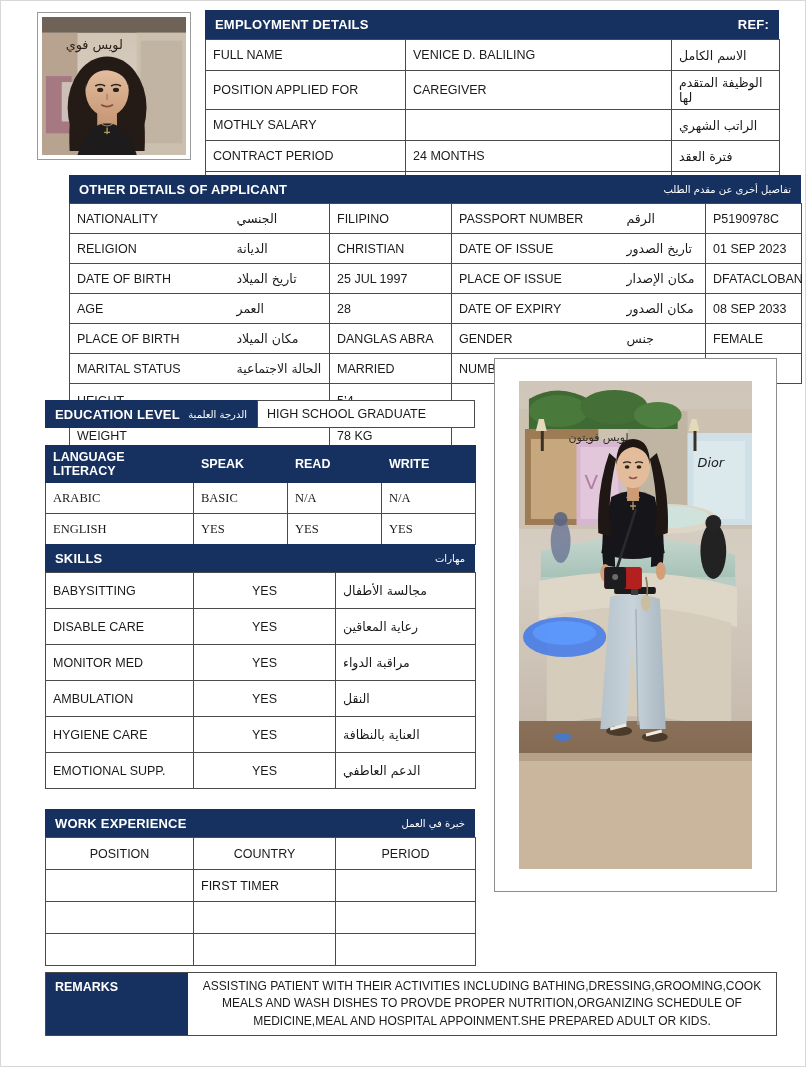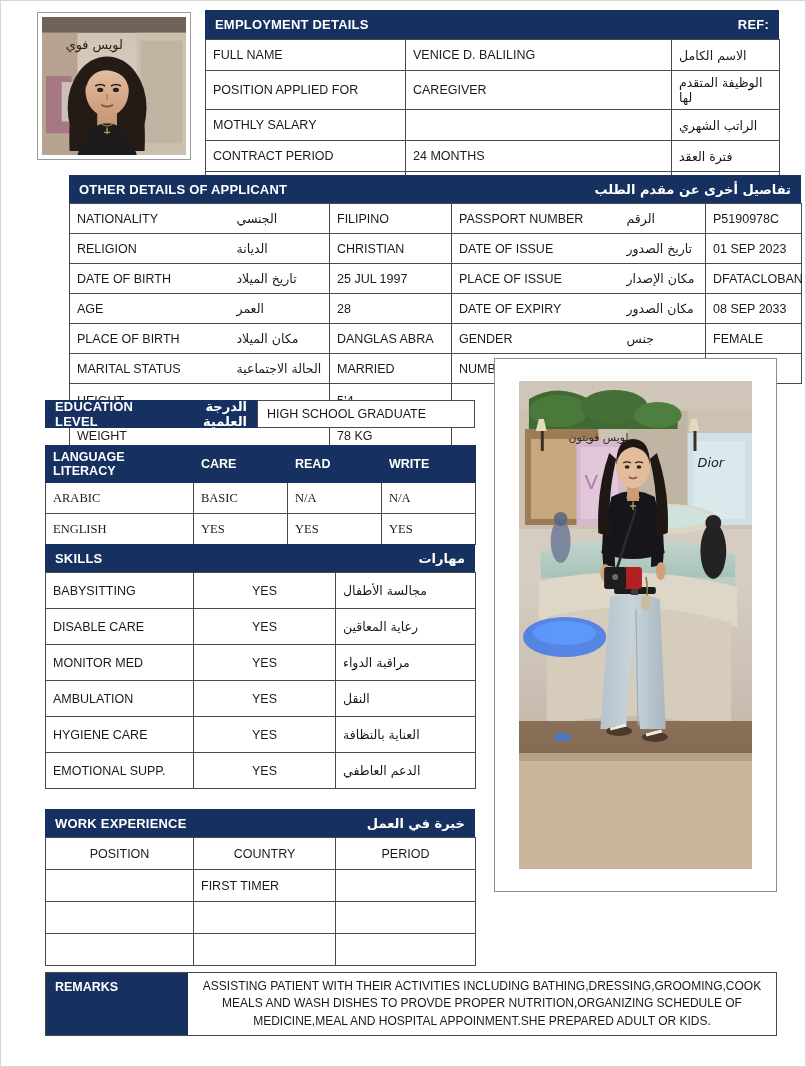--- a/index.html
+++ b/index.html
@@ -37,21 +37,21 @@
     background:#16305f;
     color:#ffffff;
     font-weight:bold;
     font-size:13px;
     letter-spacing:.2px;
     display:flex;align-items:center;
     padding:0 10px;
     box-sizing:border-box;
     justify-content:space-between;
   }
-  .bar .ar{color:#fff;font-weight:bold;font-size:13px;}
+  .bar .ar{color:#fff;font-weight:normal;font-size:10px;}
 
   
   #photo-head{
     position:absolute;left:36px;top:11px;width:154px;height:148px;
     border:1px solid #9a9a9a;background:#fff;box-sizing:border-box;
     padding:4px;
   }
   #photo-head .inner{
     width:100%;height:100%;position:relative;overflow:hidden;
     background:linear-gradient(#d9cfc2,#c9bcae);
@@ -301,21 +301,21 @@
     <table id="lang-tbl" class="tbl">
       <colgroup>
           <col style="width:148px">
           <col style="width:94px">
           <col style="width:94px">
           <col style="width:94px">
         </colgroup>
       <thead>
         <tr>
           <th>LANGUAGE LITERACY</th>
-          <th>CARE</th>
+          <th>SPEAK</th>
           <th>READ</th>
           <th>WRITE</th>
         </tr>
       </thead>
       <tbody>
         <tr>
           <td>ARABIC</td>
           <td>BASIC</td>
           <td>N/A</td>
           <td>N/A</td>

